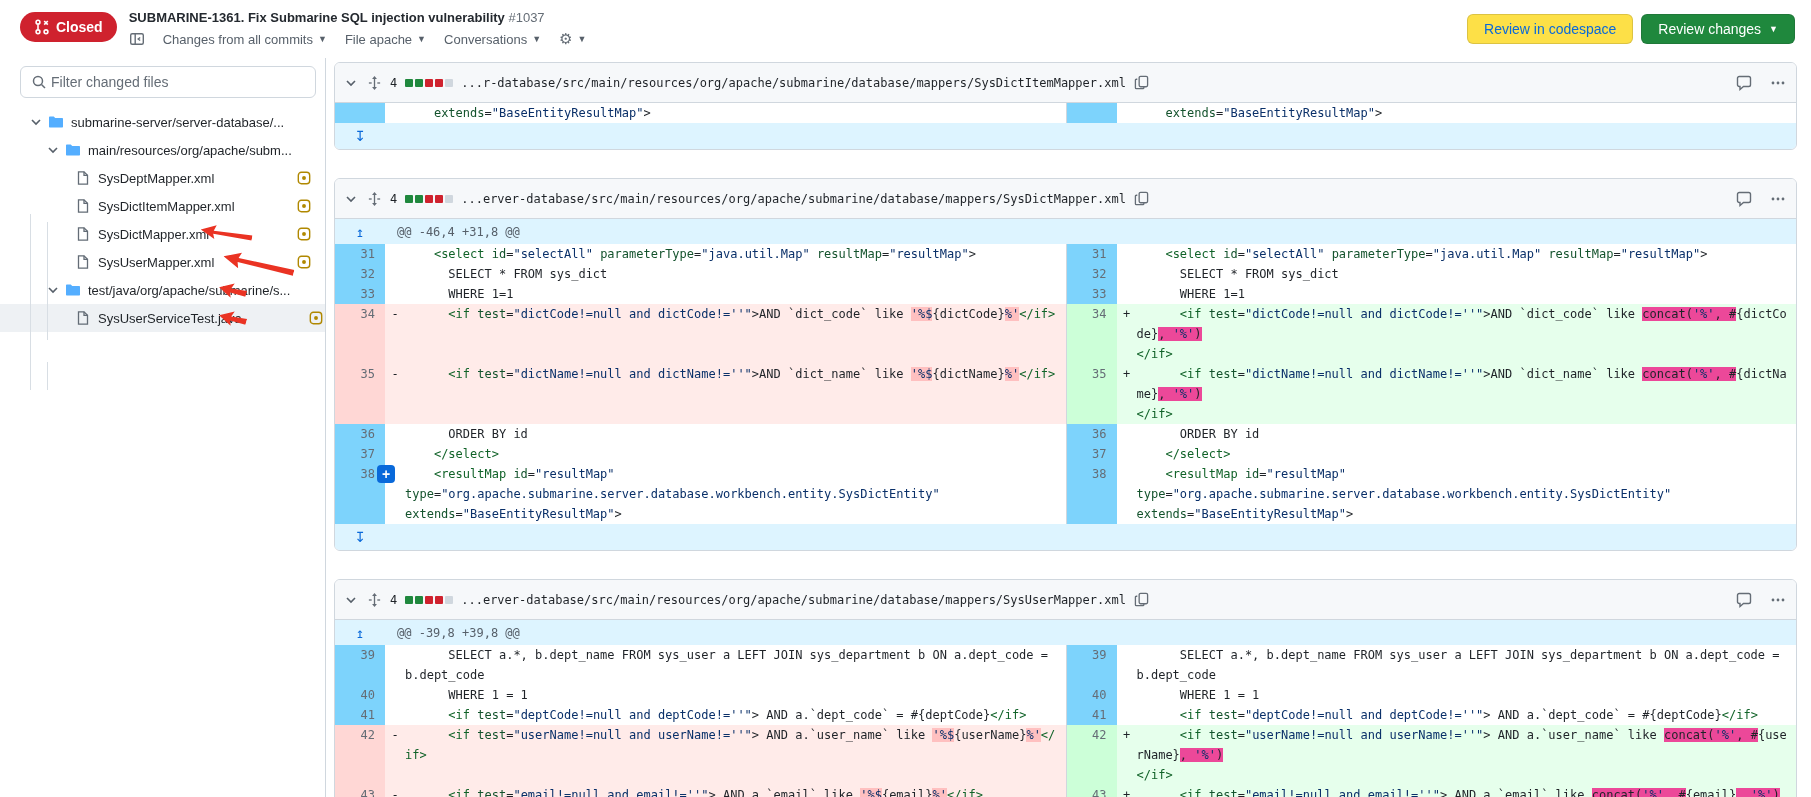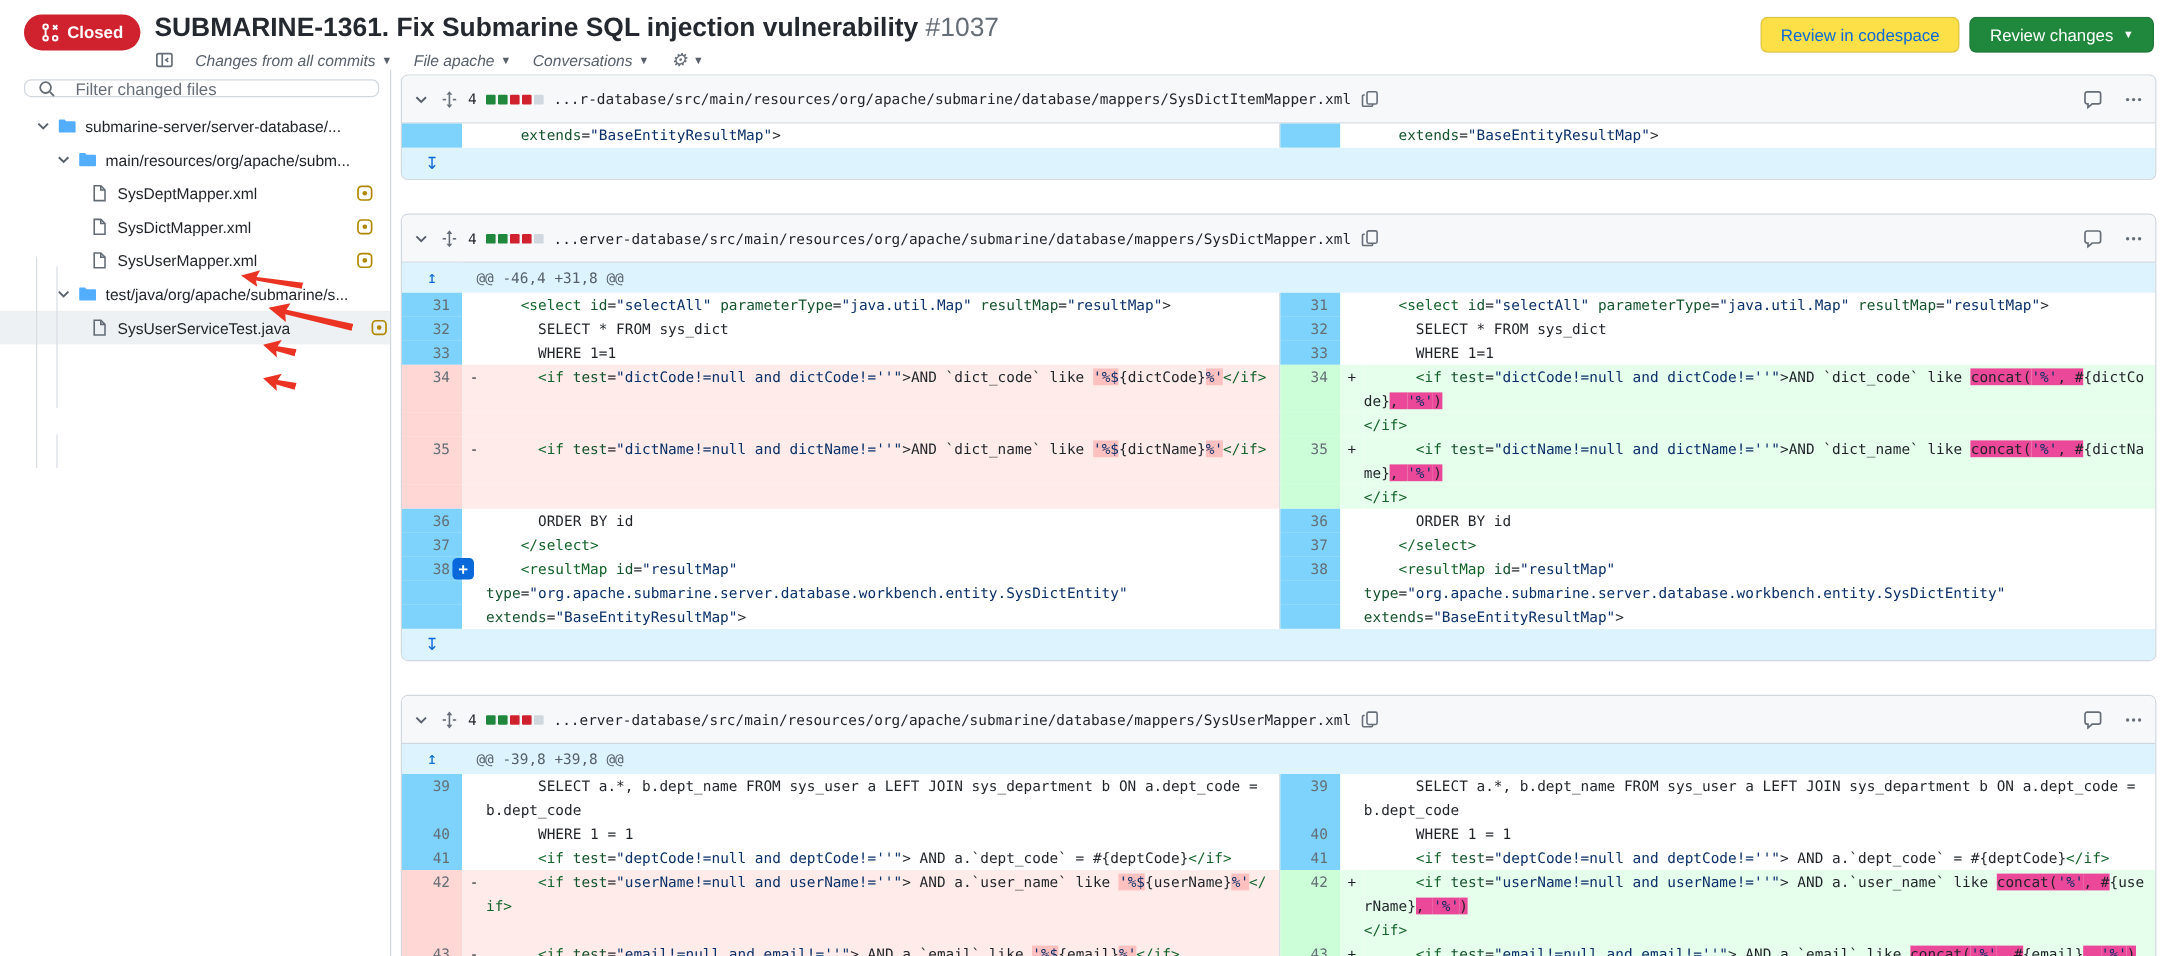--- a/index.html
+++ b/index.html
@@ -5,36 +5,36 @@
   * { margin:0; padding:0; box-sizing:border-box; }
   html,body { background:#fff; }
   body { font-family:"Liberation Sans", sans-serif; color:#1f2328; }
   .viewport { position:relative; width:1811px; height:797px; overflow:hidden; background:#fff; }
 
   
   .top { display:flex; align-items:flex-start; padding:10px 16px 4px 20px; height:58px; }
   .pill { display:flex; align-items:center; gap:6px; background:#cf222e; color:#fff; font-weight:600; font-size:14px;
           border-radius:999px; padding:7px 14px; margin-top:2px; flex:none; }
   .head-mid { margin-left:12px; flex:1; min-width:0; }
-  .pr-title { font-size:22px; font-weight:600; color:#24292f; white-space:nowrap; }
+  .pr-title { font-size:13px; font-weight:600; color:#24292f; white-space:nowrap; }
   .pr-number { font-weight:400; color:#656d76; }
-  .toolbar { display:flex; gap:18px; margin-top:5px; color:#57606a; font-size:13px;font-style:italic; }
+  .toolbar { display:flex; gap:18px; margin-top:5px; color:#57606a; font-size:13px; }
   .tb-item { display:flex; align-items:center; gap:5px; cursor:pointer; }
   .caret { font-size:9px; color:#57606a; }
   .icon-btn { display:inline-flex; align-items:center; justify-content:center; color:#656d76; cursor:pointer; }
   .head-actions { display:flex; gap:8px; margin-top:4px; flex:none; }
   .btn { font-size:14px; font-weight:500; border-radius:6px; padding:6px 16px; cursor:pointer; border:1px solid rgba(31,35,40,0.15); white-space:nowrap; }
   .btn-codespace { background:#fde047; color:#0969da; }
   .btn-review { background:#1f883d; color:#fff; border-color:rgba(31,35,40,0.15); display:flex; align-items:center; gap:8px; }
   .btn-review .caret { color:#fff; }
 
   
   .content { display:flex; height:739px; }
   .sidebar { position:relative; width:326px; flex:none; padding:8px 12px 0 20px; border-right:1px solid #d0d7de; }
-  .filter-box { display:flex; align-items:center; gap:16px; width:296px; height:15px; border:1px solid #d0d7de; border-radius:6px; padding:0 10px; background:#fff; }
+  .filter-box { display:flex; align-items:center; gap:4px; width:296px; height:32px; border:1px solid #d0d7de; border-radius:6px; padding:0 10px; background:#fff; }
   .filter-box input { border:none; outline:none; font-size:14px; color:#1f2328; width:100%; background:transparent; font-family:"Liberation Sans", sans-serif; }
   .filter-box input::placeholder { color:#656d76; }
   .tree { position:relative; margin-top:10px; }
   .tree-row { position:relative; display:flex; align-items:center; height:28px; font-size:13px; color:#1f2328; cursor:pointer; border-radius:6px; }
   .tree-row.selected { background:#eef1f4; border-radius:0; margin:0 -12px 0 -20px; padding-left:20px; }
   .tree-label { margin-left:7px; white-space:nowrap; overflow:hidden; }
   .tree-chevron { display:inline-flex; color:#57606a; margin-right:4px; }
   .tree-spacer { flex:1; }
   .mod-badge { flex:none; margin-right:2px; }
   .guide { position:absolute; width:1px; background:#d8dee4; pointer-events:none; }
@@ -186,20 +186,36 @@
               </svg>
             </span>
           </div>
           <div class="tree-row" style="padding-left: 55px;">
             <span style="display:inline-flex;">
               <svg width="16" height="16" viewBox="0 0 16 16" fill="none" stroke="#636c76" stroke-width="1.3">
                 <path d="M3.5 1.8h5.5l3.5 3.5v8.9h-9z"></path>
                 <path d="M9 1.8v3.5h3.5"></path>
               </svg>
             </span>
+            <span class="tree-label">SysDictItemMapper.xml</span>
+            <span class="tree-spacer"></span>
+            <span class="mod-badge" style="display:inline-flex;">
+              <svg width="14" height="14" viewBox="0 0 16 16" fill="none">
+                <rect x="1.5" y="1.5" width="13" height="13" rx="3.5" stroke="#b08800" stroke-width="1.6"></rect>
+                <circle cx="8" cy="8" r="2.2" fill="#b08800"></circle>
+              </svg>
+            </span>
+          </div>
+          <div class="tree-row" style="padding-left: 55px;">
+            <span style="display:inline-flex;">
+              <svg width="16" height="16" viewBox="0 0 16 16" fill="none" stroke="#636c76" stroke-width="1.3">
+                <path d="M3.5 1.8h5.5l3.5 3.5v8.9h-9z"></path>
+                <path d="M9 1.8v3.5h3.5"></path>
+              </svg>
+            </span>
             <span class="tree-label">SysDictMapper.xml</span>
             <span class="tree-spacer"></span>
             <span class="mod-badge" style="display:inline-flex;">
               <svg width="14" height="14" viewBox="0 0 16 16" fill="none">
                 <rect x="1.5" y="1.5" width="13" height="13" rx="3.5" stroke="#b08800" stroke-width="1.6"></rect>
                 <circle cx="8" cy="8" r="2.2" fill="#b08800"></circle>
               </svg>
             </span>
           </div>
           <div class="tree-row" style="padding-left: 55px;">

